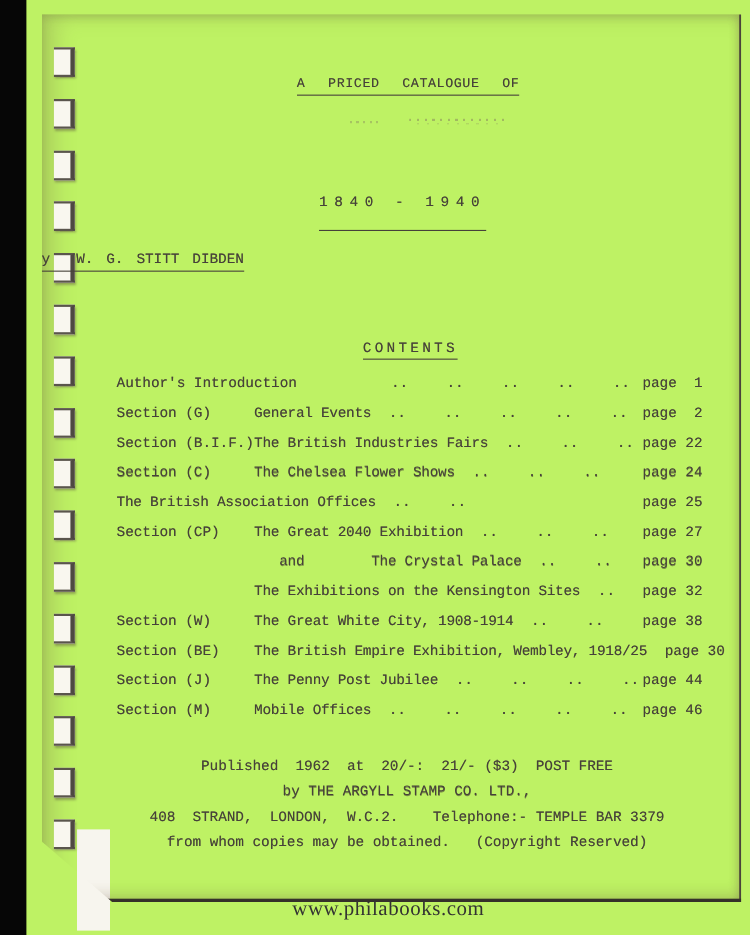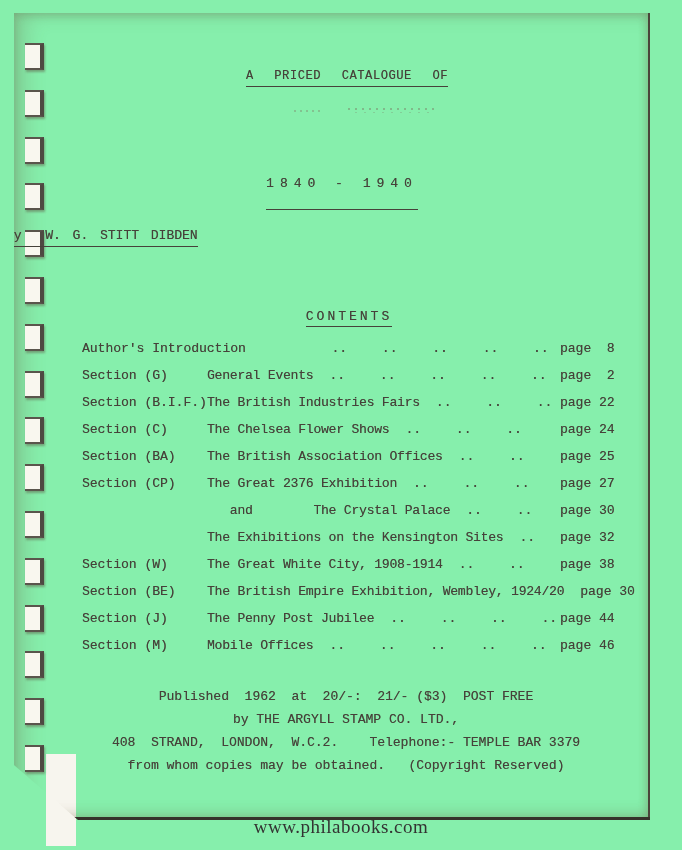--- a/index.html
+++ b/index.html
@@ -4,21 +4,21 @@
 <title>Scanned Catalogue Contents Page</title>
 <style>
   html, body { margin: 0; padding: 0; }
   body {
     width: 682px; height: 850px;
     background: #060606;
     position: relative;
     overflow: hidden;
     font-family: "Liberation Mono", monospace;
   }
-  .scan { position: absolute; inset: 0; background: #86efac; }
+  .scan { position: absolute; inset: 0; background: #bef264; margin-left: 24px; }
 
   
   .underlay {
     position: absolute; left: 46px; top: 754px; width: 30px; height: 92px;
     background: #f7f5ee; z-index: 1;
   }
 
   
   .page {
     position: absolute; left: 14px; top: 13px; width: 636px; height: 807px;
@@ -161,49 +161,48 @@
 
     <div class="toc">
       <div class="toc-heading">
         <span class="u">CONTENTS</span>
       </div>
 
       <div class="trow">
         <span class="c-sec">Author's Introduction</span>
         <span class="c-title"></span>
         <span class="c-lead">  .. .. .. .. .. ..</span>
-        <span class="c-page">page  8</span>
+        <span class="c-page">page  1</span>
       </div>
       <div class="trow">
         <span class="c-sec">Section (G)</span>
         <span class="c-title">General Events</span>
         <span class="c-lead">.. .. .. .. ..</span>
         <span class="c-page">page  2</span>
       </div>
       <div class="trow">
         <span class="c-sec">Section (B.I.F.)</span>
         <span class="c-title">The British Industries Fairs</span>
         <span class="c-lead">.. .. ..</span>
         <span class="c-page">page 22</span>
       </div>
       <div class="trow">
         <span class="c-sec">Section (C)</span>
         <span class="c-title">The Chelsea Flower Shows</span>
         <span class="c-lead">.. .. ..</span>
         <span class="c-page">page 24</span>
       </div>
       <div class="trow">
-        <span class="c-sec">Section (BA)</span>
         <span class="c-title">The British Association Offices</span>
         <span class="c-lead">.. ..</span>
         <span class="c-page">page 25</span>
       </div>
       <div class="trow">
         <span class="c-sec">Section (CP)</span>
-        <span class="c-title">The Great 2376 Exhibition</span>
+        <span class="c-title">The Great 2040 Exhibition</span>
         <span class="c-lead">.. .. ..</span>
         <span class="c-page">page 27</span>
       </div>
       <div class="trow">
         <span class="c-sec"></span>
         <span class="c-title">   and        The Crystal Palace</span>
         <span class="c-lead">.. .. ..</span>
         <span class="c-page">page 30</span>
       </div>
       <div class="trow">
@@ -213,21 +212,21 @@
         <span class="c-page">page 32</span>
       </div>
       <div class="trow">
         <span class="c-sec">Section (W)</span>
         <span class="c-title">The Great White City, 1908-1914</span>
         <span class="c-lead">.. ..</span>
         <span class="c-page">page 38</span>
       </div>
       <div class="trow">
         <span class="c-sec">Section (BE)</span>
-        <span class="c-title">The British Empire Exhibition, Wembley, 1924/20</span>
+        <span class="c-title">The British Empire Exhibition, Wembley, 1918/25</span>
         <span class="c-lead"></span>
         <span class="c-page">page 30</span>
       </div>
       <div class="trow">
         <span class="c-sec">Section (J)</span>
         <span class="c-title">The Penny Post Jubilee</span>
         <span class="c-lead">.. .. .. ..</span>
         <span class="c-page">page 44</span>
       </div>
       <div class="trow">

